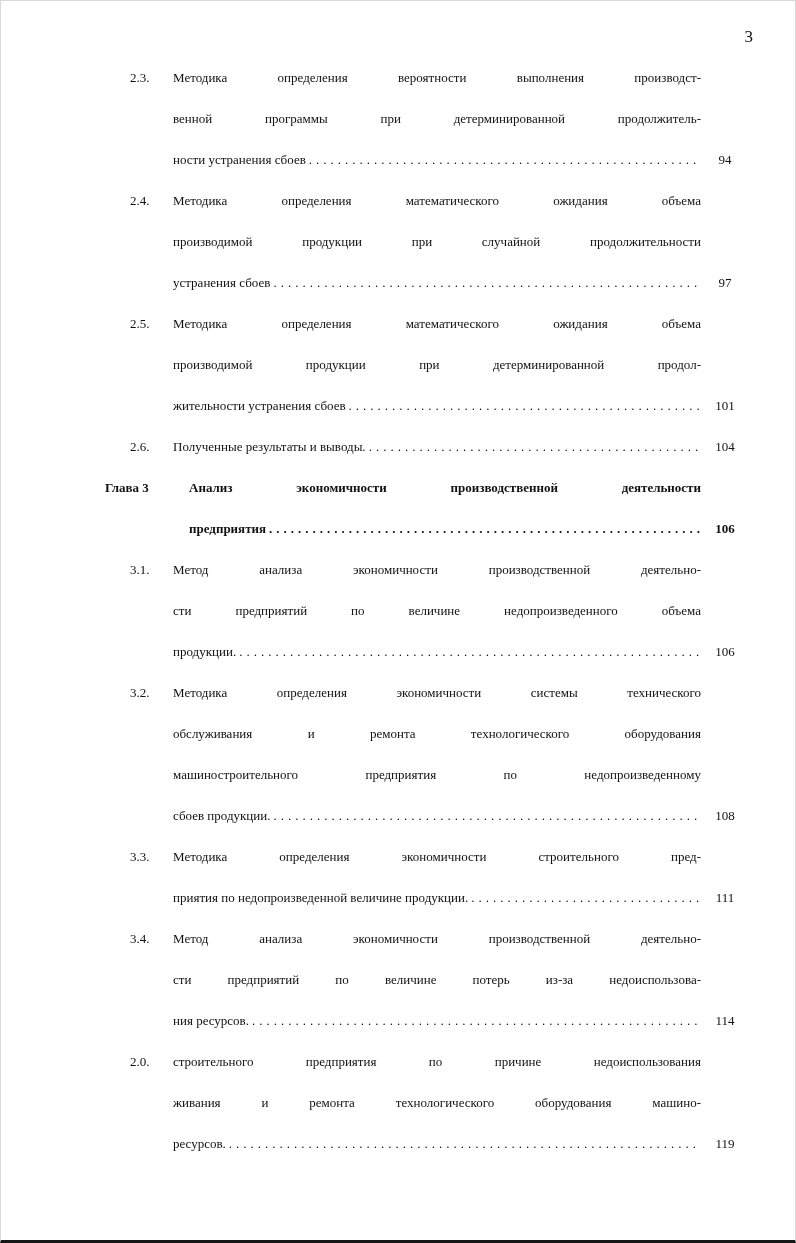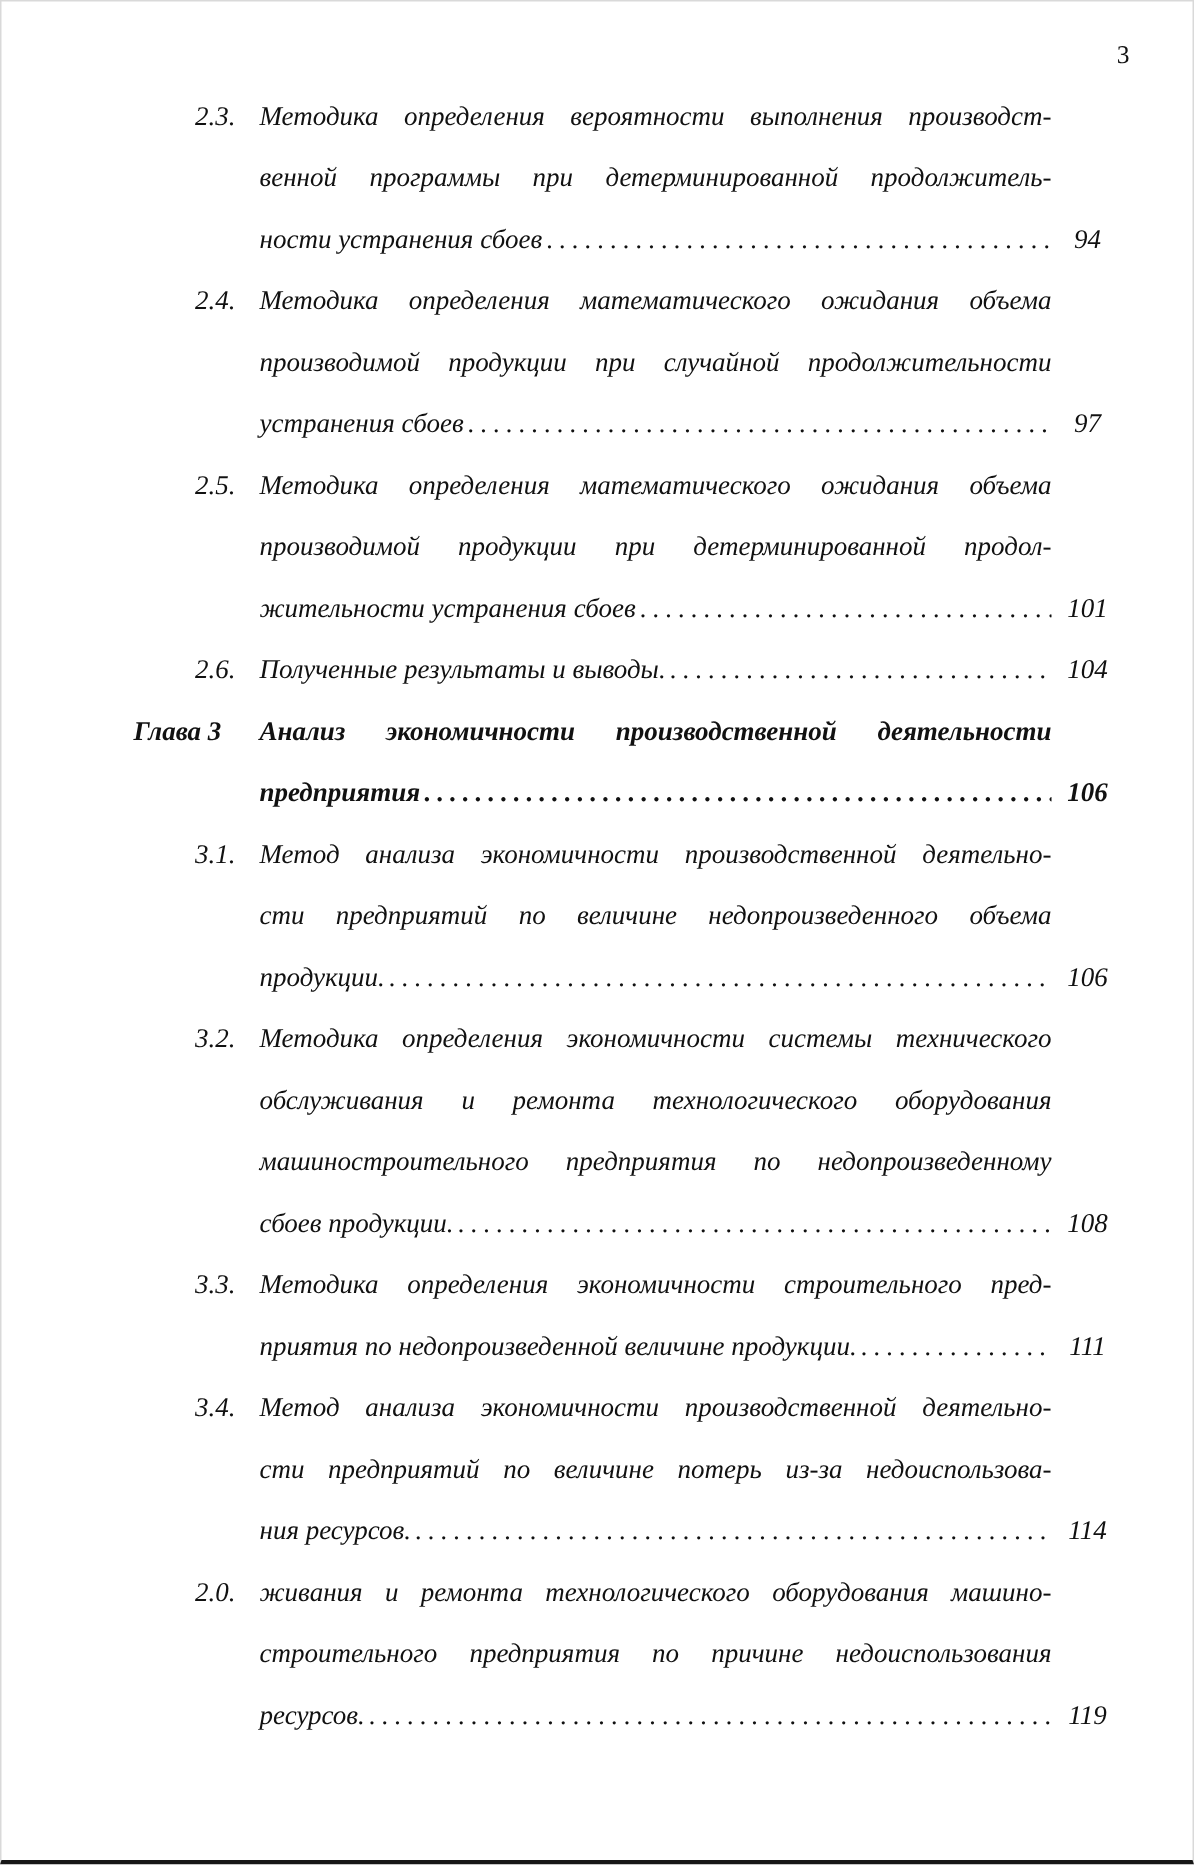--- a/index.html
+++ b/index.html
@@ -21,32 +21,31 @@
     position: absolute;
     top: 26px;
     right: 42px;
     font-size: 17px;
   }
   .toc {
     padding: 56px 50px 0 88px;
   }
   .entry {
     display: flex;
-    font-size: 18px;
+    font-size: 13px;
     line-height: 41px;
-    font-style: italic;
   }
   .entry.bold { font-weight: bold; }
   .num {
     flex: none;
     width: 84px;
     padding-left: 41px;
     white-space: nowrap;
   }
-  .entry.chapter .num { padding-left: 0; }
+  .entry.chapter .num { padding-left: 0; margin-left: 16px; }
   .body {
     flex: 1;
     min-width: 0;
   }
   .line.fill {
     text-align: justify;
     text-align-last: justify;
   }
   .line.last { display: flex; justify-content: flex-end; }
   .line.last .txt { flex: none; white-space: nowrap; }
@@ -172,22 +171,22 @@
           <div class="line last">
             <span class="txt">ния ресурсов.</span>
             <span class="leader">........................................................................................................................................................................................................</span>
           </div>
         </div>
     <div class="pg">114</div>
   </div>
       <div class="entry">
     <div class="num">2.0.</div>
     <div class="body">
+          <div class="line fill">строительного предприятия по причине недоиспользования</div>
           <div class="line fill">живания и ремонта технологического оборудования машино-</div>
-          <div class="line fill">строительного предприятия по причине недоиспользования</div>
           <div class="line last">
             <span class="txt">ресурсов.</span>
             <span class="leader">........................................................................................................................................................................................................</span>
           </div>
         </div>
     <div class="pg">119</div>
   </div>
     </div>
 </div>
 

